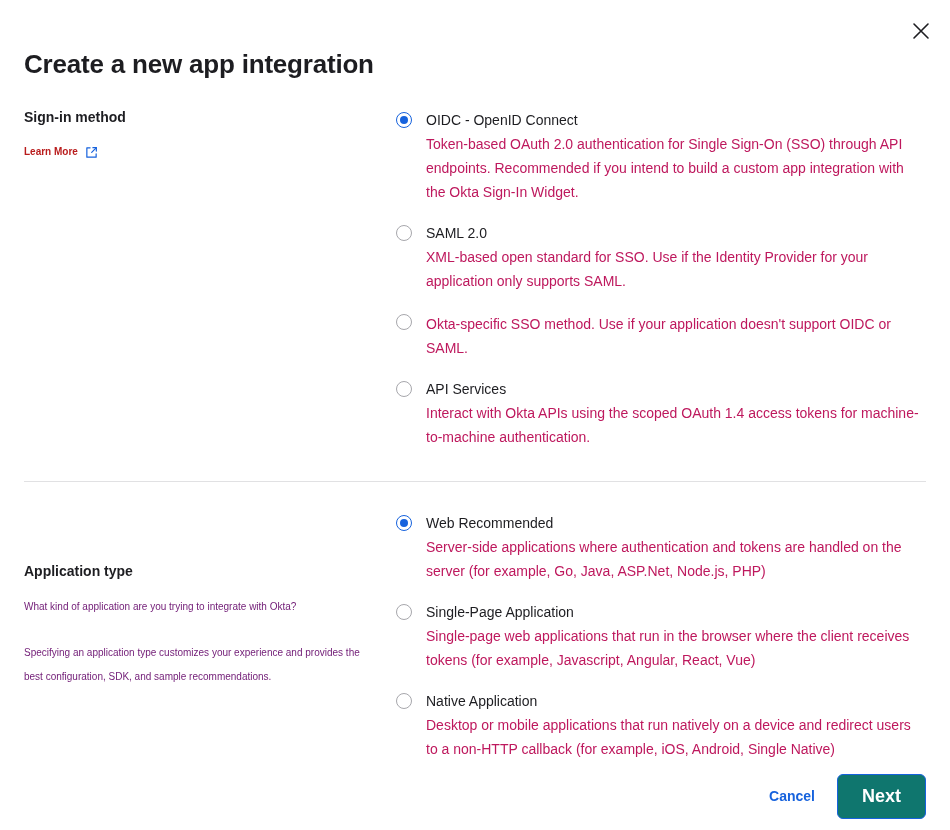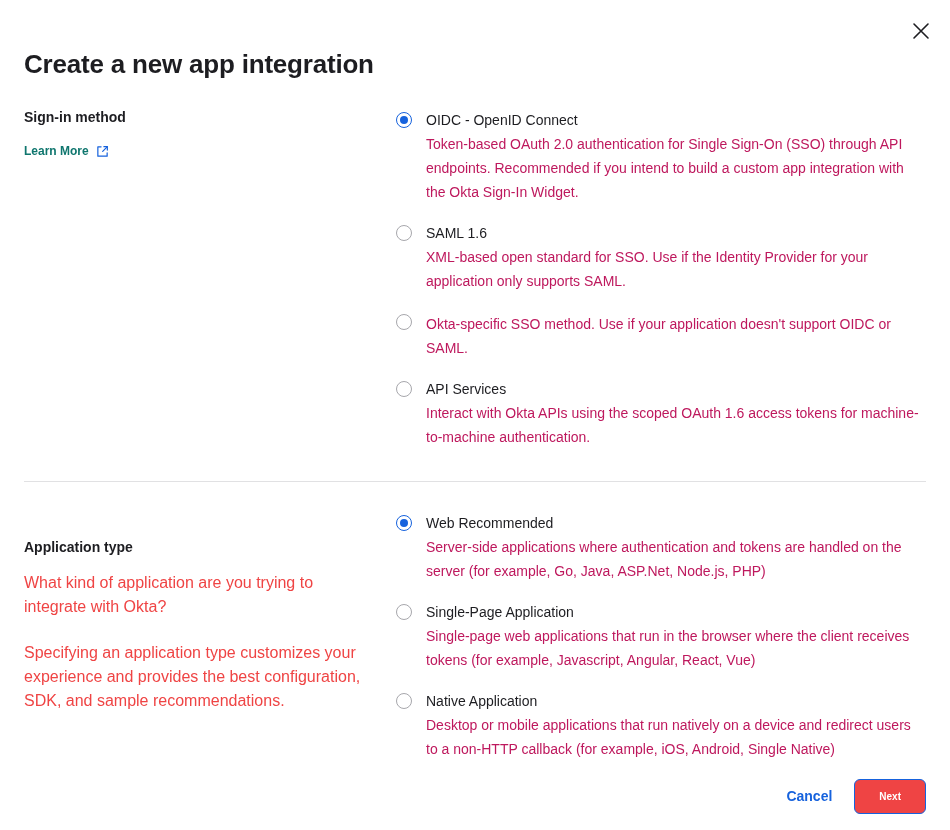--- a/index.html
+++ b/index.html
@@ -60,34 +60,34 @@
   }
 
   .section-label {
     font-size: 14px;
     font-weight: bold;
     line-height: 20px;
     color: #1d1d21;
     margin: 0 0 14px 0;
   }
   .section-desc {
-    font-size: 16px;
+    font-size: 10px;
     line-height: 24px;
-    color: #ef4444;
+    color: #701a75;
     margin: 0 0 22px 0;
     max-width: 345px;
   }
   .learn-more {
     display: inline-flex;
     align-items: center;
     gap: 7px;
-    font-size: 12px;
+    font-size: 10px;
     line-height: 20px;
     font-weight: bold;
-    color: #0f766e;
+    color: #b91c1c;
     text-decoration: none;
     cursor: pointer;
   }
   .learn-more svg { display: block; }
 
   .signin-section { padding-top: 26px; justify-content: flex-end; }
   .apptype-section { padding-top: 28px; align-items: center; }
 
   .radio-row {
     display: flex;
@@ -161,23 +161,23 @@
     background: transparent;
     color: #1662dd;
     font-size: 14px;
     font-weight: bold;
     font-family: "Liberation Sans", sans-serif;
     padding: 10px 6px;
     cursor: pointer;
   }
   .btn-next {
     border: 1px solid #1662dd;
-    background: #ef4444;
+    background: #0f766e;
     color: #ffffff;
-    font-size: 10px;
+    font-size: 18px;
     font-weight: bold;
     font-family: "Liberation Sans", sans-serif;
     border-radius: 6px;
     padding: 11px 24px;
     cursor: pointer;
   }
 </style>
 </head>
 <body>
 
@@ -211,37 +211,37 @@
         <span class="radio-outer checked"></span>
         <span class="radio-text">
           <span class="radio-label">OIDC - OpenID Connect</span>
           <span class="radio-desc">Token-based OAuth 2.0 authentication for Single Sign-On (SSO) through API endpoints. Recommended if you intend to build a custom app integration with the Okta Sign-In Widget.</span>
         </span>
       </label>
 
       <label class="radio-row">
         <span class="radio-outer"></span>
         <span class="radio-text">
-          <span class="radio-label">SAML 1.6</span>
+          <span class="radio-label">SAML 2.0</span>
           <span class="radio-desc">XML-based open standard for SSO. Use if the Identity Provider for your application only supports SAML.</span>
         </span>
       </label>
 
       <label class="radio-row">
         <span class="radio-outer"></span>
         <span class="radio-text">
           <span class="radio-desc">Okta-specific SSO method. Use if your application doesn't support OIDC or SAML.</span>
         </span>
       </label>
 
       <label class="radio-row">
         <span class="radio-outer"></span>
         <span class="radio-text">
           <span class="radio-label">API Services</span>
-          <span class="radio-desc">Interact with Okta APIs using the scoped OAuth 1.6 access tokens for machine-to-machine authentication.</span>
+          <span class="radio-desc">Interact with Okta APIs using the scoped OAuth 1.4 access tokens for machine-to-machine authentication.</span>
         </span>
       </label>
 
     </div>
   </div>
 
   <div class="divider"></div>
 
   <div class="section apptype-section">
     <div class="section-left">

